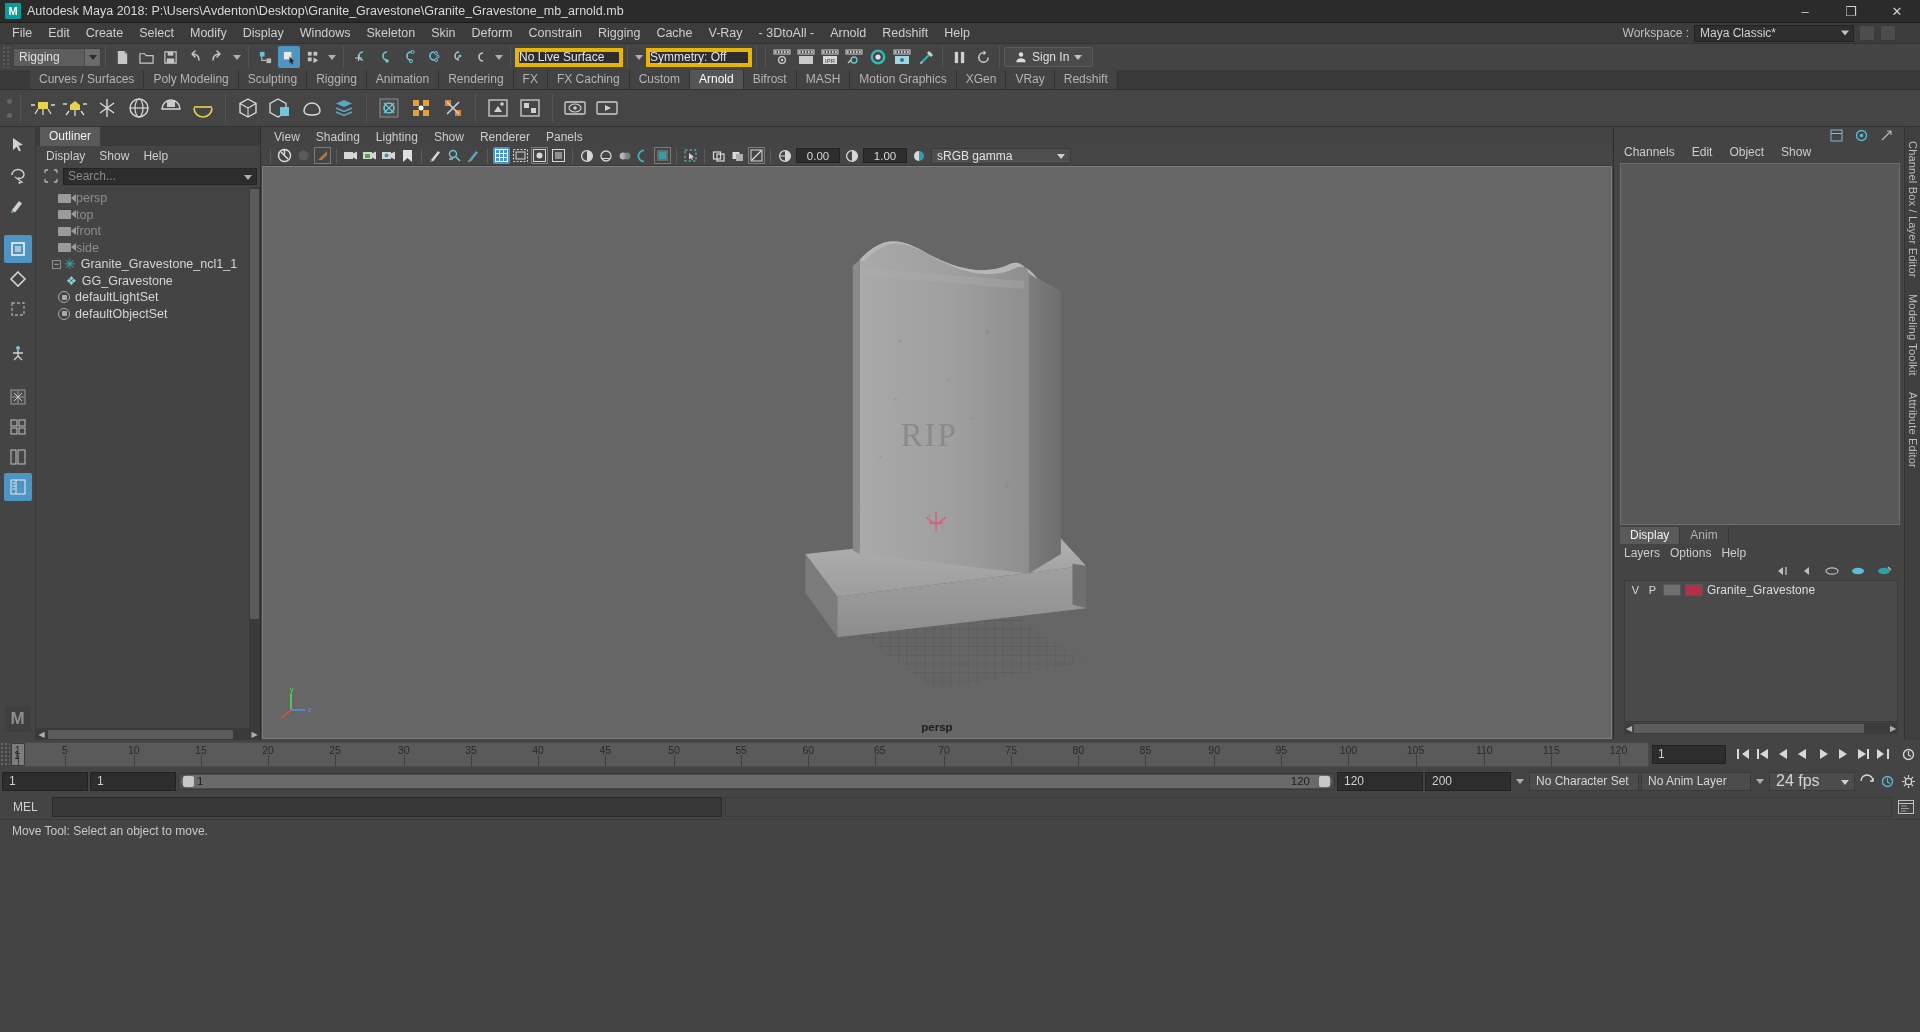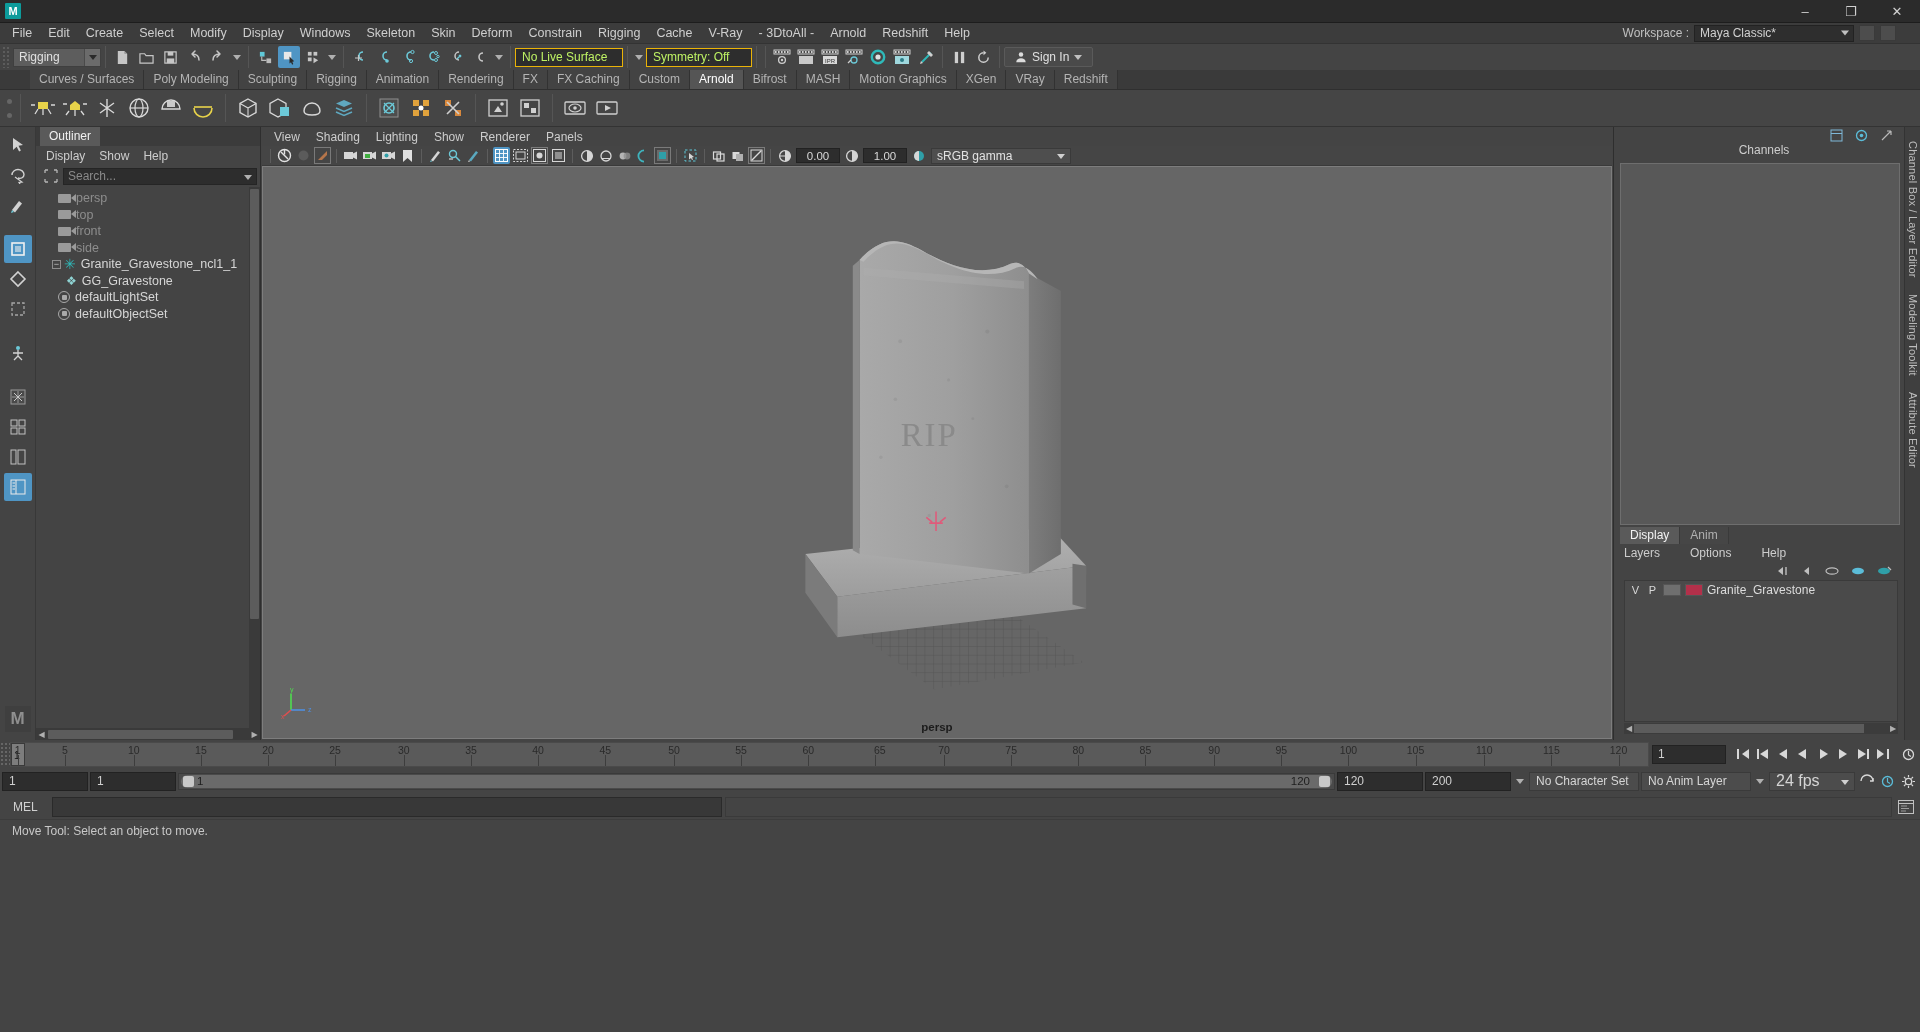--- a/index.html
+++ b/index.html
@@ -134,25 +134,25 @@
   .tbtn {
     width: 22px; height: 22px;
     margin: 0 1px;
     display: flex; align-items: center; justify-content: center;
     border-radius: 2px;
   }
   .tbtn.active { background: #4f95c4; }
   .field-box {
     height: 19px;
     background: #2d2d2d;
-    border: 1px solid #eab308;
+    border: 4px solid #eab308;
     display: flex; align-items: center;
-    padding: 0 6px;
+    padding: 0 0;
     font-size: 12px;
-    color: #bef264;
+    color: #e5e5e5;
   }
   .caret-btn {
     width: 14px; height: 20px;
     display: flex; align-items: center; justify-content: center;
   }
   .caret-btn::after {
     content: "";
     border-left: 4px solid transparent;
     border-right: 4px solid transparent;
     border-top: 5px solid #b0b0b0;
@@ -455,21 +455,20 @@
     background: #444444;
     display: flex; flex-direction: column;
   }
   .rp-menubar {
     height: 18px;
     display: flex; align-items: center;
     gap: 17px;
     padding-left: 10px;
     font-size: 12px; color: #cdcdcd;
     background: #444;
-    flex-direction: column;
   }
   .rp-toprow {
     height: 16px; display: flex; align-items: center;
     justify-content: flex-end; gap: 6px; padding-right: 8px;
   }
   .channelbox {
     flex: 1;
     background: #585858;
     margin: 2px 4px 2px 6px;
     border: 1px solid #6e6e6e;
@@ -482,21 +481,21 @@
   }
   .ltab {
     font-size: 12px; padding: 0 10px;
     height: 17px; line-height: 17px;
     color: #b0b0b0; background: #464646;
     border-right: 1px solid #3a3a3a;
   }
   .ltab.active { background: #5a5a5a; color: #f2f2f2; }
   .layers-menubar {
     height: 18px; display: flex; align-items: center;
-    gap: 30px; padding-left: 10px;
+    gap: 10px; padding-left: 10px;
     font-size: 12px; color: #cdcdcd;
   }
   .layers-btnrow {
     height: 17px; display: flex; align-items: center;
     justify-content: flex-end; gap: 7px; padding-right: 10px;
   }
   .layerlist {
     flex: 0 0 142px;
     background: #4a4a4a;
     border: 1px solid #3a3a3a;
@@ -695,20 +694,21 @@
     border-top: 1px solid #3c3c3c;
   }
 
   svg { display: block; }
 </style>
 </head>
 <body>
 
 <div class="titlebar">
   <div class="app-icon">M</div>
+  <div class="title-text">Autodesk Maya 2018: P:\Users\Avdenton\Desktop\Granite_Gravestone\Granite_Gravestone_mb_arnold.mb</div>
   <div class="win-ctrl">
     <div>–</div>
     <div>❐</div>
     <div class="close">✕</div>
   </div>
 </div>
 
 <div class="menubar">
   <div id="menu-items-host" style="display:flex;align-items:center;">
       <div class="mitem">File</div>

